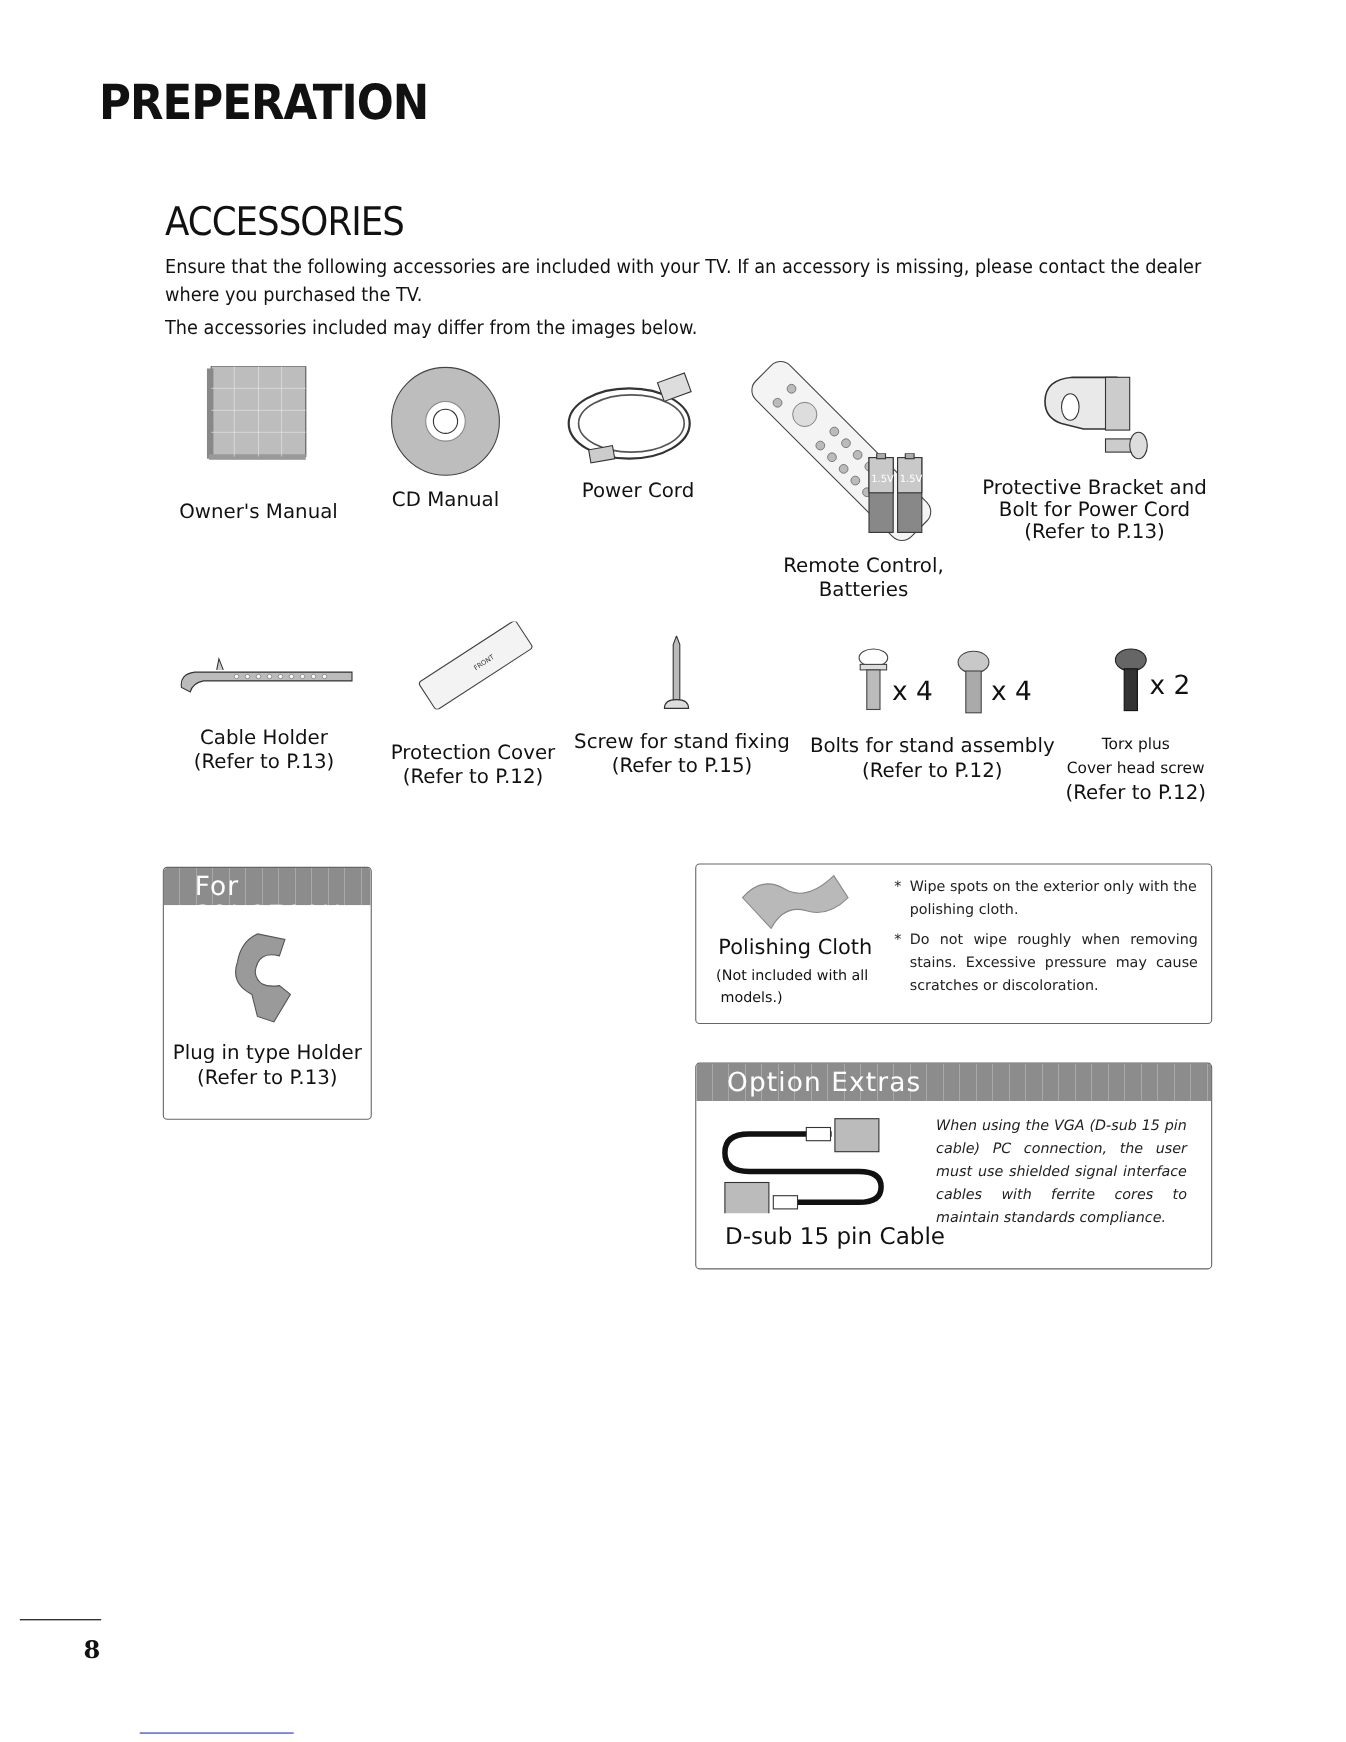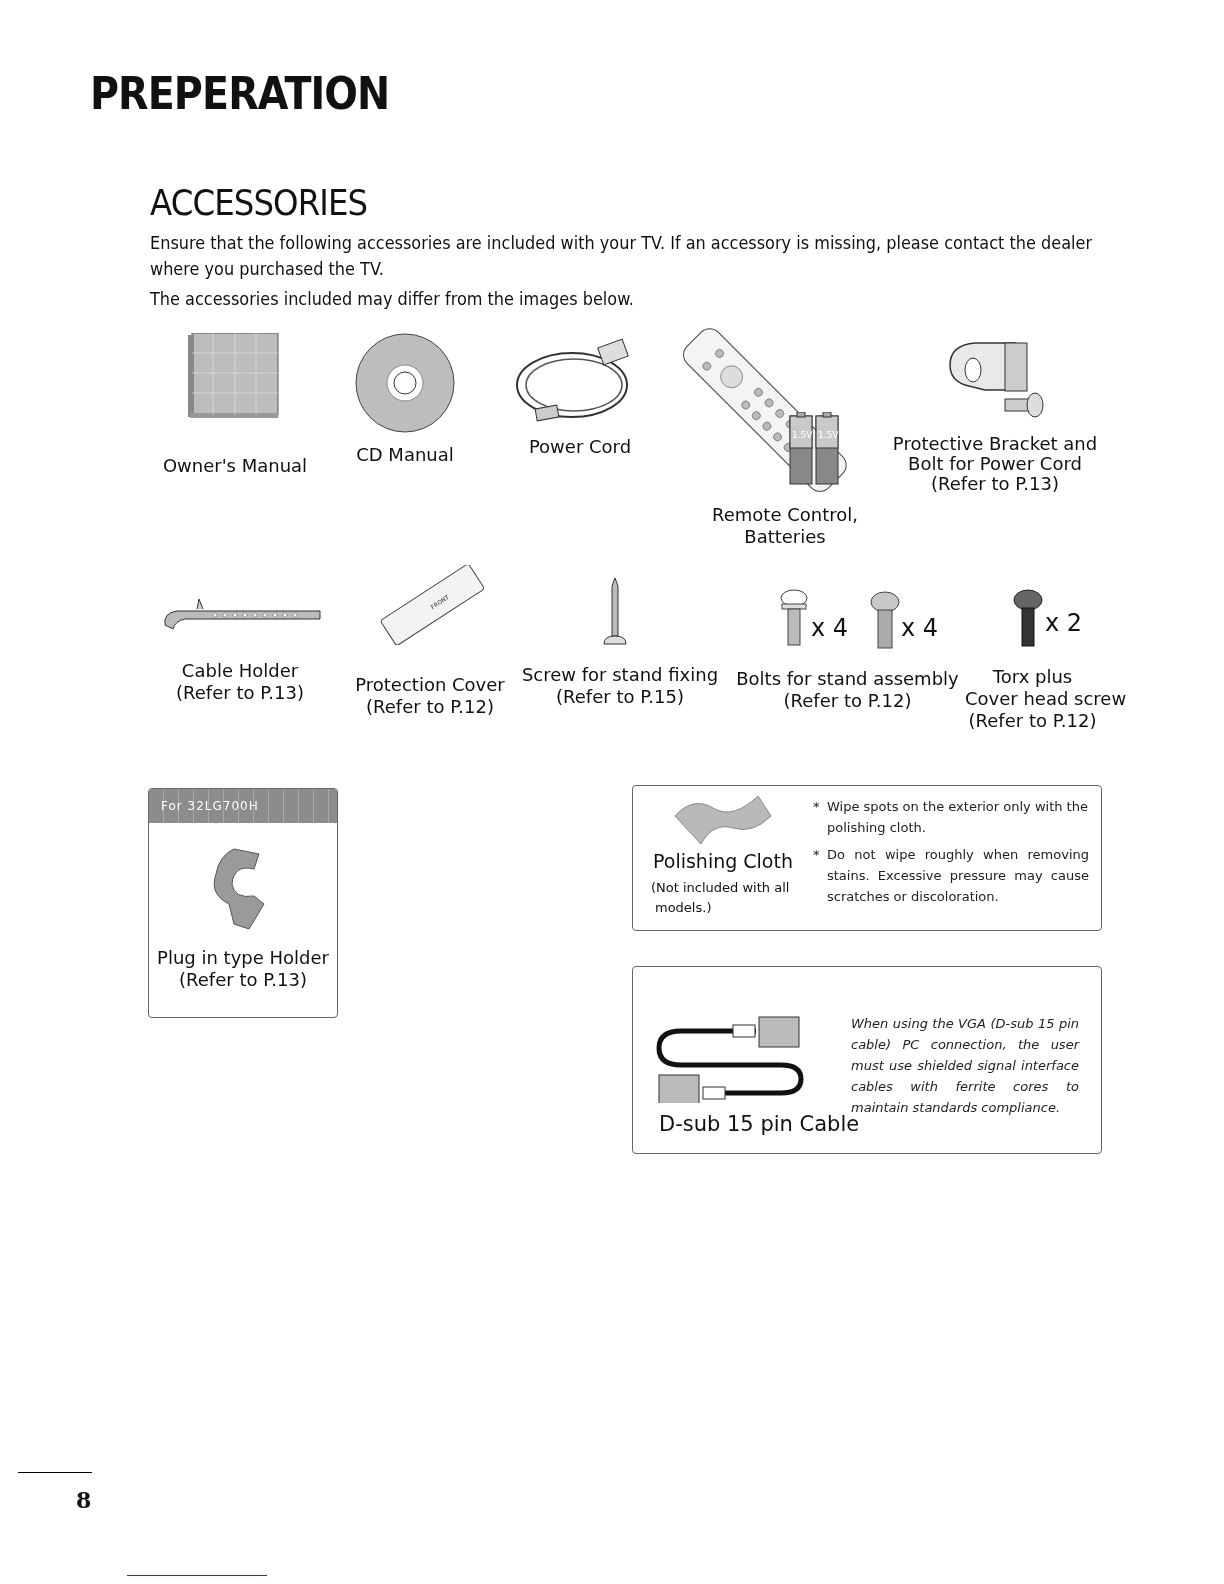--- a/index.html
+++ b/index.html
@@ -19,28 +19,28 @@
   }
   .intro {
     left: 150px; top: 230px; width: 960px; font-size: 17.5px; line-height: 26px;
     transform: scaleX(0.92); transform-origin: left top; width: 1040px;
   }
   .intro p { margin: 0; }
   .intro p + p { margin-top: 4px; }
   .item-label {
     text-align: center; font-size: 18px; line-height: 22px; white-space: nowrap;
   }
-  .item-label .small { font-size: 18px; }
+  .item-label .small { font-size: 14px; }
   .qty { font-size: 24px; }
   .box {
     border: 1px solid #666; border-radius: 4px; background: #fff;
   }
   .box-header {
-    background: #8c8c8c; color: #fff; font-size: 12px; letter-spacing: 1px;
-    padding: 4px 12px; height: 26px; line-height: 26px;
+    background: #8c8c8c; color: #fff; font-size: 24px; letter-spacing: 1px;
+    padding: 4px 28px; height: 26px; line-height: 26px;
     background-image: repeating-linear-gradient(90deg, transparent 0 14px, rgba(255,255,255,0.25) 14px 15px);
     border-radius: 3px 3px 0 0;
   }
   .note { font-size: 13px; line-height: 21px; color: #222; }
   .page-num { left: 76px; top: 1487px; font-family: "DejaVu Serif", serif; font-weight: bold; font-size: 22px; }
   .rule { left: 18px; top: 1472px; width: 74px; height: 1px; background: #000; }
   .link-line { left: 127px; top: 1575px; width: 140px; height: 1px; background: #1f2dd6; }
   svg { display: block; }
 </style>
 </head>
@@ -256,20 +256,21 @@
       <span>Wipe spots on the exterior only with the polishing cloth.</span>
     </div>
     <div class="note" style="position:relative;padding-left:14px;margin-top:6px;text-align:justify;">
       <span style="position:absolute;left:0;top:0;">*</span>
       <span>Do not wipe roughly when removing stains. Excessive pressure may cause scratches or discoloration.</span>
     </div>
   </div>
 </div>
 
 <div class="abs box" style="left:632px;top:966px;width:468px;height:186px;">
+  <div class="box-header">Option Extras</div>
   <div style="position:absolute;left:18px;top:46px;">
     <svg width="160" height="90">
         <path d="M105 18 L30 18 Q8 18 8 35 Q8 52 30 52 L130 52 Q150 52 150 66 Q150 80 130 80 L70 80" fill="none" stroke="#111" stroke-width="5"></path>
     <rect x="82" y="12" width="22" height="12" fill="#fff" stroke="#333"></rect>
         <rect x="108" y="4" width="40" height="30" fill="#bbb" stroke="#333"></rect>
     <rect x="52" y="74" width="22" height="12" fill="#fff" stroke="#333"></rect>
         <rect x="8" y="62" width="40" height="30" fill="#bbb" stroke="#333"></rect>
       </svg>
   </div>
   <div style="position:absolute;left:26px;top:145px;font-size:21px;">D-sub 15 pin Cable</div>

